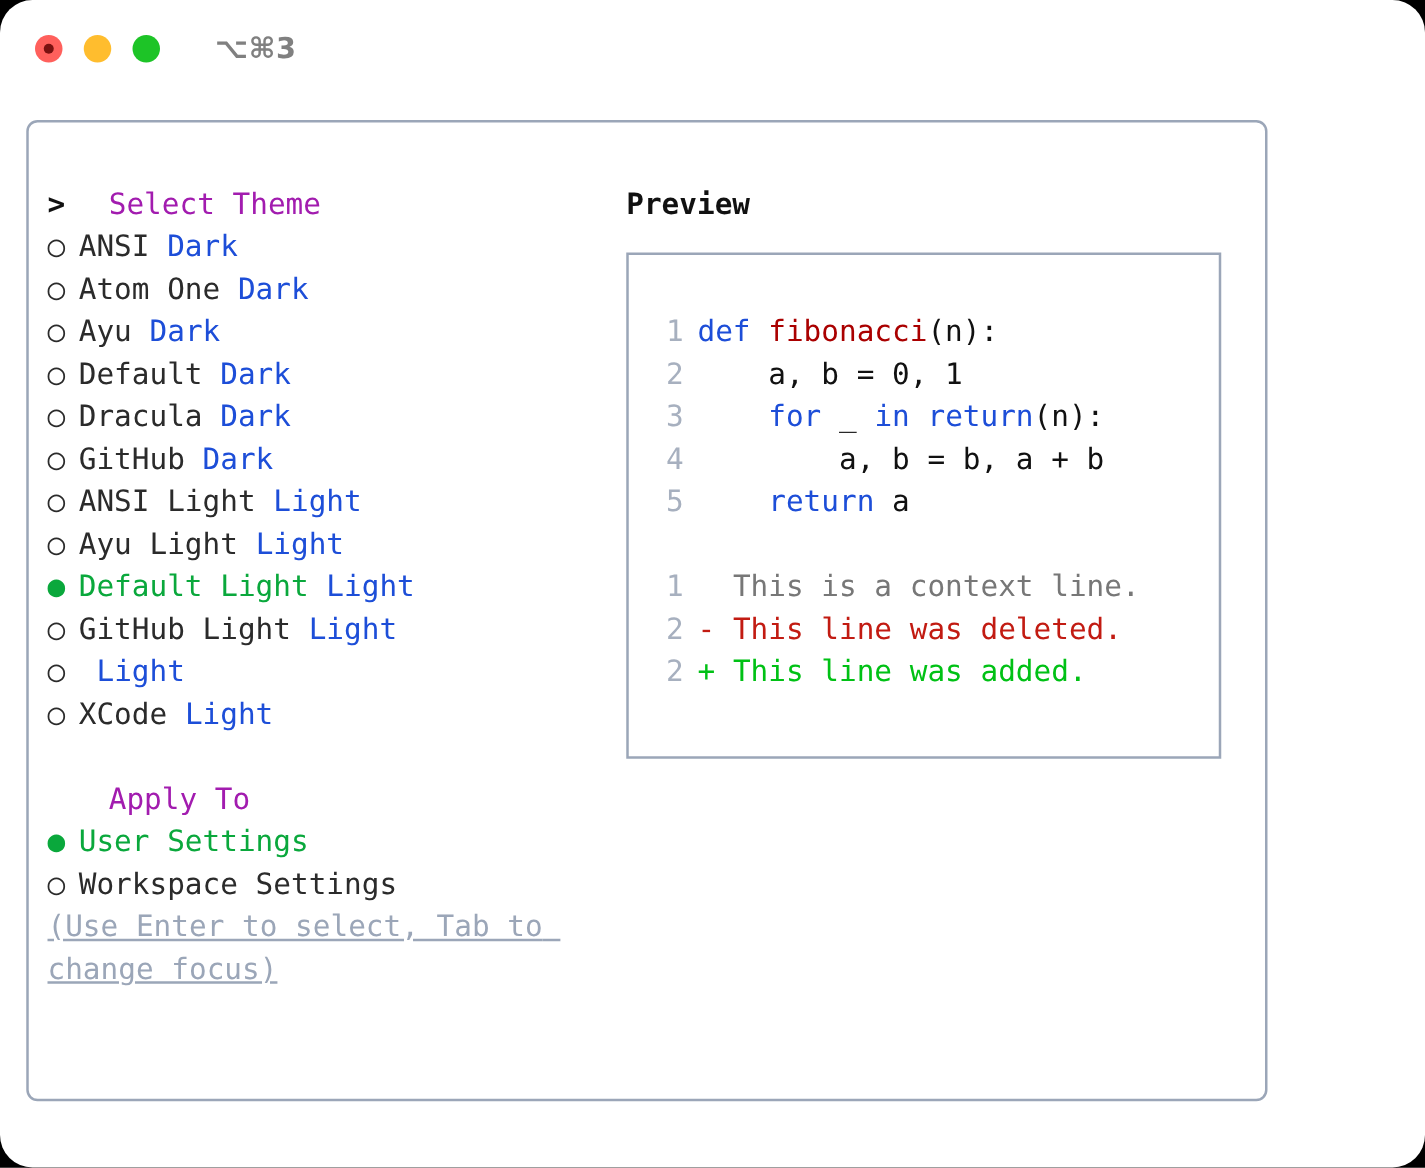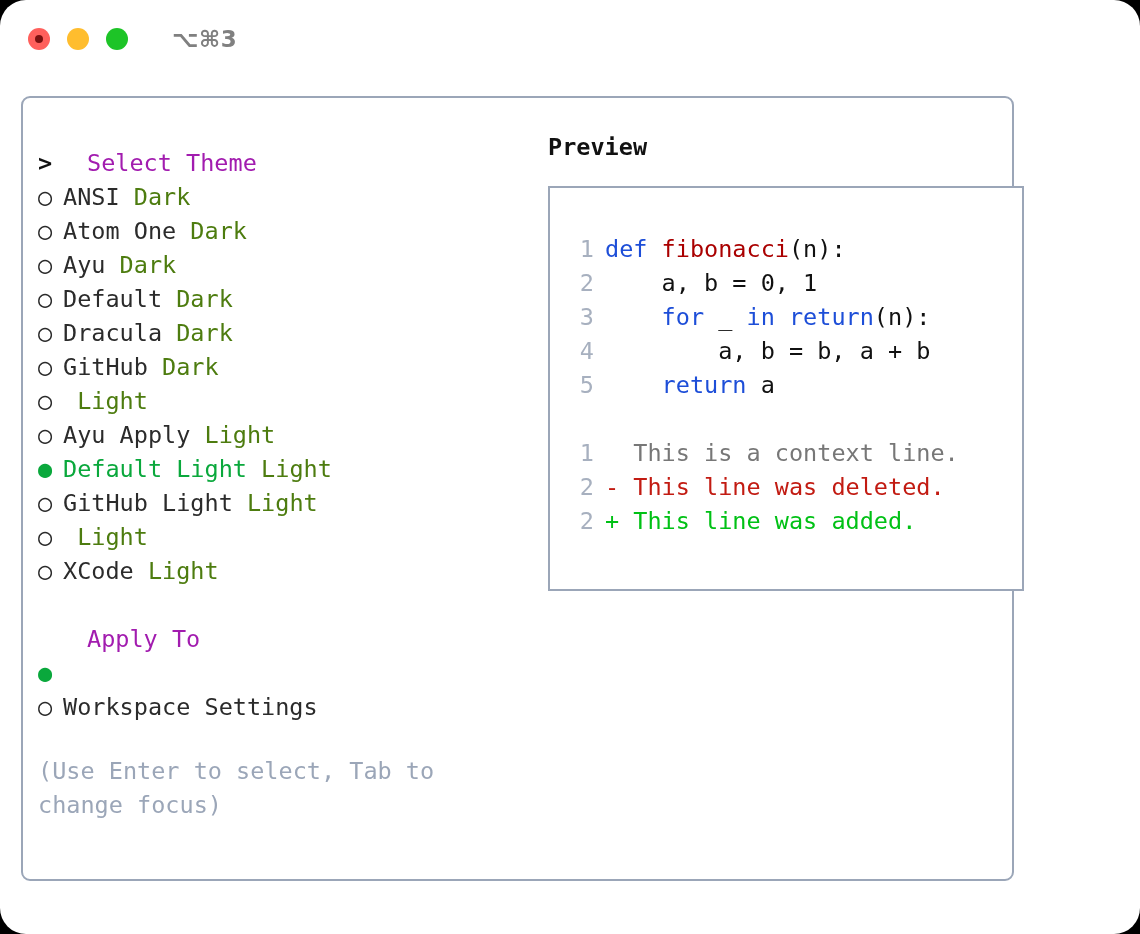--- a/index.html
+++ b/index.html
@@ -109,40 +109,39 @@
     font-size: 23.5px;
   }
   .bullet.hollow { color: #2b2b2b; }
   .bullet.filled { color: #0aa83c; }
   .bullet.arrow  { color: #111111; font-weight: bold; }
   .bullet.blank  { color: transparent; }
 
   .label { color: #2b2b2b; }
   .label.selected { color: #0aa83c; }
   .label.heading  { color: #a21caf; font-weight: normal; margin-left: 24px; }
-  .variant { color: #4d7c0f; }
+  .variant { color: #1d4ed8; }
 
   #section-gap { height: 34px; }
 
   #hint {
-    margin-top: 30px;
     color: #9ba6b8;
     font-size: 23.5px;
     line-height: 34px;
     width: 420px;
     white-space: pre-wrap;
+    text-decoration: underline;
   }
 
   
   #right-col {
     position: absolute;
     left: 478px;
-    top: 32px;
+    top: 48px;
     width: 500px;
-    margin-left: 47px;
   }
   #preview-title {
     font-size: 23.5px;
     font-weight: bold;
     color: #111111;
     line-height: 34px;
   }
   #preview-box {
     margin-top: 22px;
     width: 476px;
@@ -202,37 +201,37 @@
           <span class="label heading">Select Theme</span>
         </div>
 
         <div id="theme-list">
             <div class="row"><span class="bullet hollow">○</span><span class="label">ANSI</span><span class="label"> </span><span class="variant">Dark</span></div>
             <div class="row"><span class="bullet hollow">○</span><span class="label">Atom One</span><span class="label"> </span><span class="variant">Dark</span></div>
             <div class="row"><span class="bullet hollow">○</span><span class="label">Ayu</span><span class="label"> </span><span class="variant">Dark</span></div>
             <div class="row"><span class="bullet hollow">○</span><span class="label">Default</span><span class="label"> </span><span class="variant">Dark</span></div>
             <div class="row"><span class="bullet hollow">○</span><span class="label">Dracula</span><span class="label"> </span><span class="variant">Dark</span></div>
             <div class="row"><span class="bullet hollow">○</span><span class="label">GitHub</span><span class="label"> </span><span class="variant">Dark</span></div>
-            <div class="row"><span class="bullet hollow">○</span><span class="label"> </span><span class="variant">Light</span></div>
-            <div class="row"><span class="bullet hollow">○</span><span class="label">Ayu Apply</span><span class="label"> </span><span class="variant">Light</span></div>
+            <div class="row"><span class="bullet hollow">○</span><span class="label">ANSI Light</span><span class="label"> </span><span class="variant">Light</span></div>
+            <div class="row"><span class="bullet hollow">○</span><span class="label">Ayu Light</span><span class="label"> </span><span class="variant">Light</span></div>
             <div class="row"><span class="bullet filled">●</span><span class="label selected">Default Light</span><span class="label"> </span><span class="variant">Light</span></div>
             <div class="row"><span class="bullet hollow">○</span><span class="label">GitHub Light</span><span class="label"> </span><span class="variant">Light</span></div>
             <div class="row"><span class="bullet hollow">○</span><span class="label"> </span><span class="variant">Light</span></div>
             <div class="row"><span class="bullet hollow">○</span><span class="label">XCode</span><span class="label"> </span><span class="variant">Light</span></div>
           </div>
 
         <div id="section-gap"></div>
 
         <div class="row">
           <span class="bullet blank">○</span>
           <span class="label heading">Apply To</span>
         </div>
 
         <div id="apply-list">
-            <div class="row"><span class="bullet filled">●</span></div>
+            <div class="row"><span class="bullet filled">●</span><span class="label selected">User Settings</span></div>
             <div class="row"><span class="bullet hollow">○</span><span class="label">Workspace Settings</span></div>
           </div>
 
         <div id="hint">(Use Enter to select, Tab to change focus)</div>
       </div>
 
       <div id="right-col">
         <div id="preview-title">Preview</div>
         <div id="preview-box">
           <div id="code-block">

